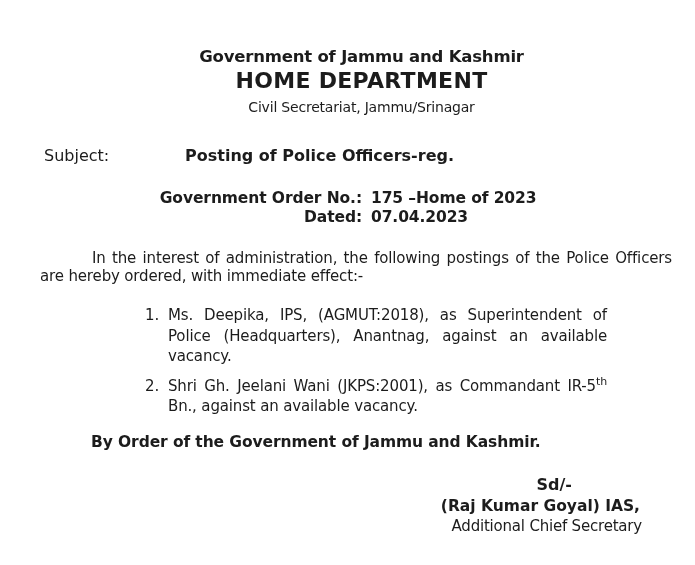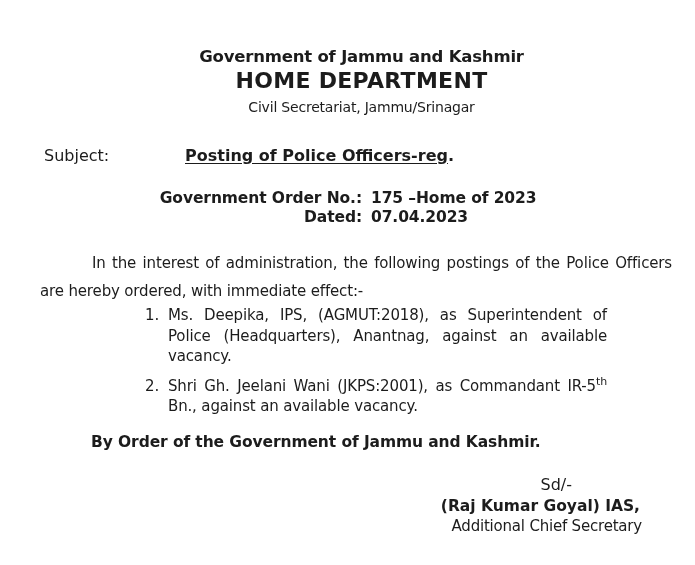--- a/index.html
+++ b/index.html
@@ -43,21 +43,21 @@
     .hdr-wrap { position: absolute; left: 14px; width: 695px; top: 0; height: 130px; }
 
     .subj-label {
       left: 44px; top: 146px;
       font-size: 16px; font-weight: normal;
     }
     .subj-text {
       left: 185px; top: 146px;
       font-size: 16px; font-weight: bold;
     }
-    .subj-text .u { text-decoration: underline; text-underline-offset: 2px; }
+    .subj-text .u { text-underline-offset: 2px; }
 
     .order-row {
       position: absolute;
       left: 0;
       width: 695px;
       font-size: 15.5px;
       font-weight: bold;
       letter-spacing: -0.1px;
     }
     .order-row .lbl {
@@ -73,21 +73,21 @@
     }
     .order-no { top: 189px; }
     .order-date { top: 208px; }
 
     .para {
       position: absolute;
       left: 40px;
       width: 632px;
       top: 249px;
       font-size: 15px;
-      line-height: 28px;
+      line-height: 18px;
       text-align: justify;
       letter-spacing: -0.15px;
     }
     .para .indent { display: inline-block; width: 52px; }
 
     .list {
       position: absolute;
       left: 145px;
       width: 462px;
       top: 305px;
@@ -120,21 +120,21 @@
 
     .sig {
       position: absolute;
       right: 53px;
       top: 475px;
       text-align: right;
       font-size: 15px;
       line-height: 20.5px;
     }
     .sig .sd {
-      font-weight: normal;
+      font-weight: bold;
       font-size: 16px;
       margin-right: 70px;
       display: block;
     }
     .sig .name {
       font-weight: bold;
       font-size: 15.5px;
       display: block;
       margin-right: 2px;
     }

